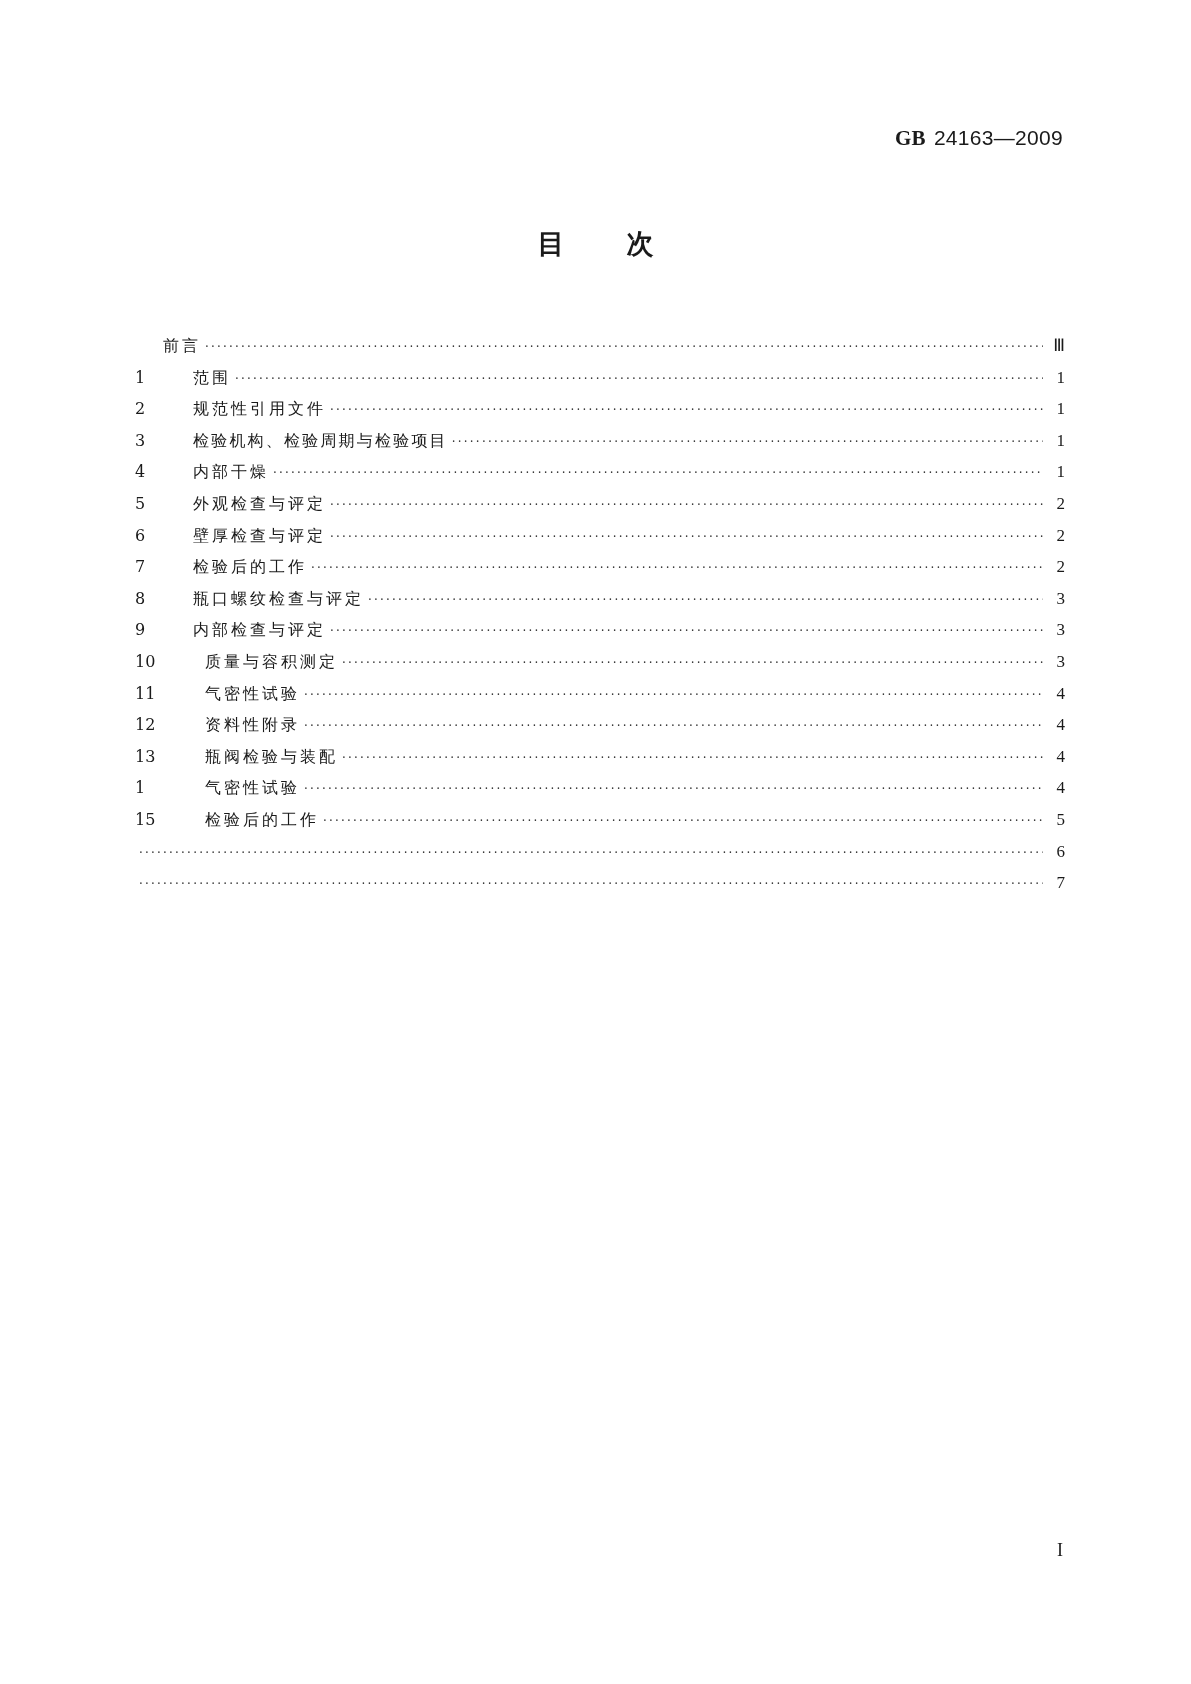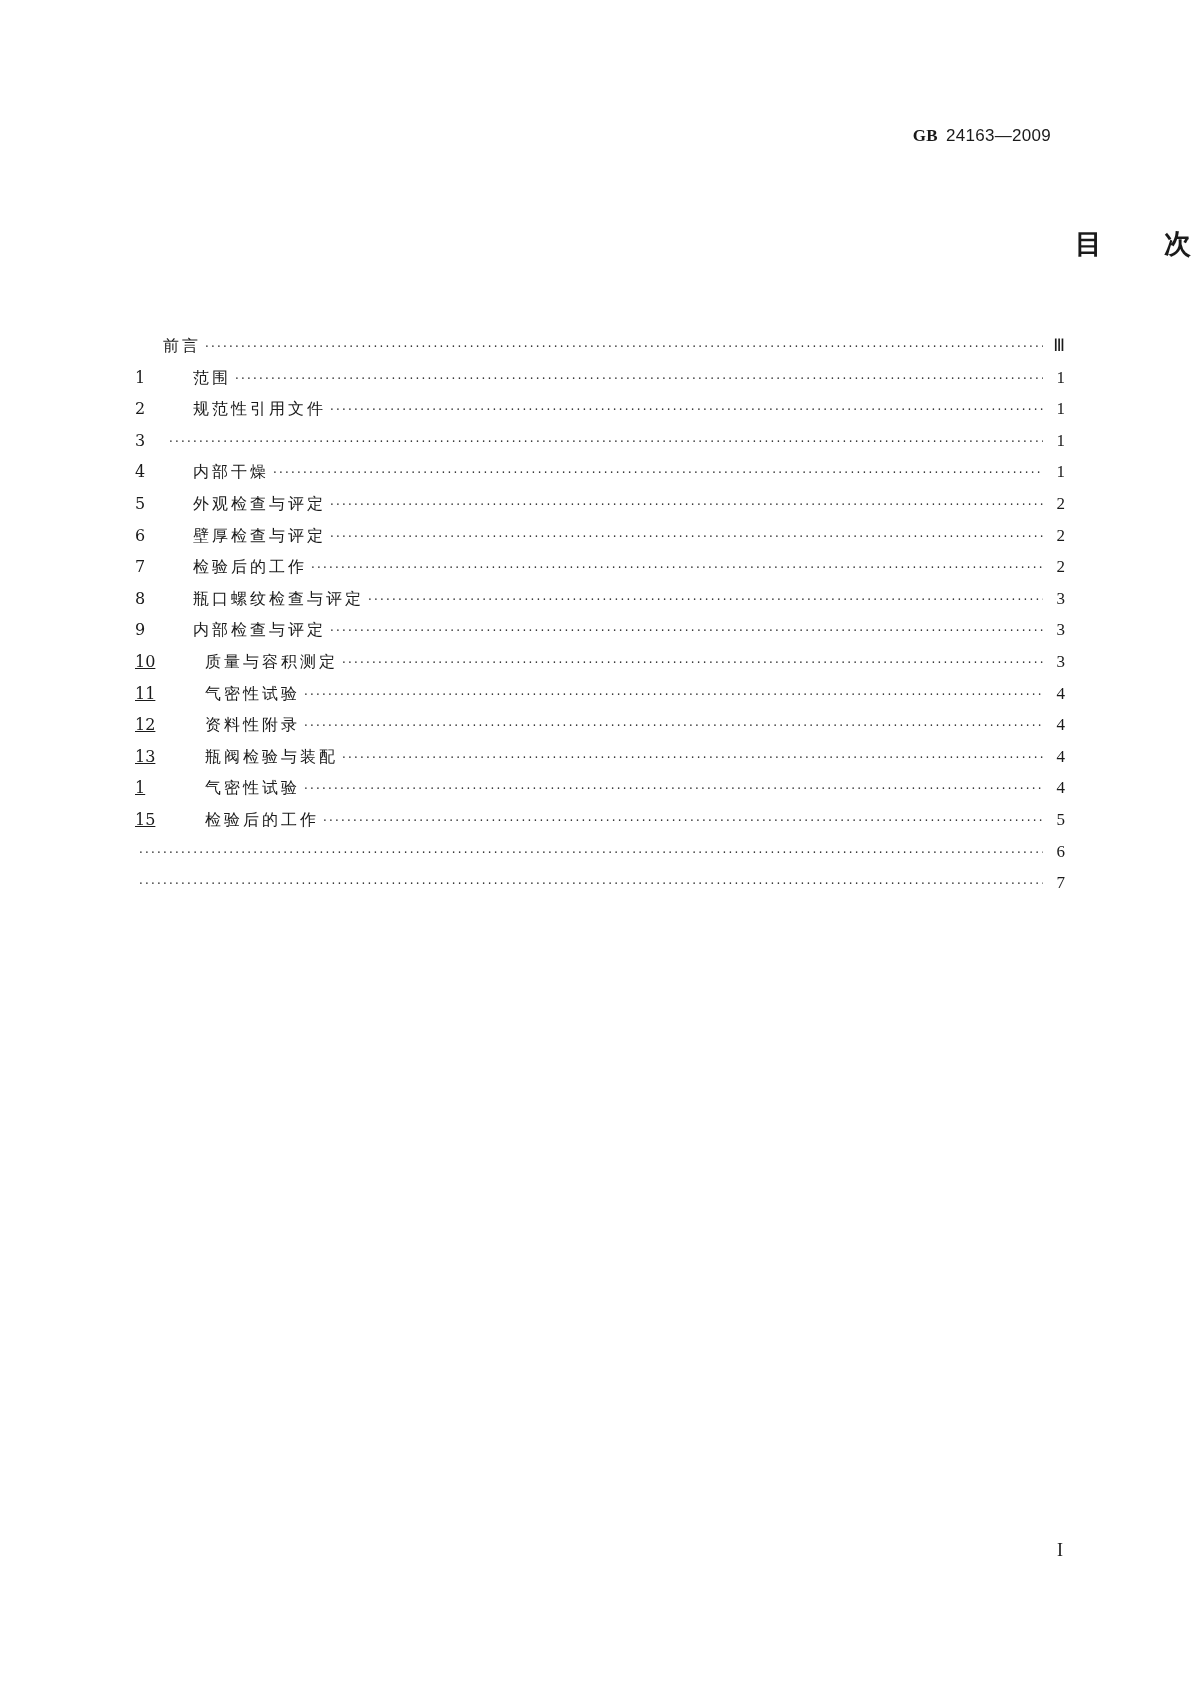--- a/index.html
+++ b/index.html
@@ -1,28 +1,28 @@
 <!DOCTYPE html>
 <html><head>
 <meta charset="utf-8">
 <style>
   html, body { margin: 0; padding: 0; background: #ffffff; }
   body { width: 1191px; height: 1684px; position: relative; overflow: hidden;
          font-family: "DejaVu Serif", "Liberation Serif", serif; color: #1a1a1a; }
-  .std-code { position: absolute; top: 126px; right: 140px; font-size: 17px; letter-spacing: 0.3px;
+  .std-code { position: absolute; top: 126px; right: 128px; font-size: 21px; letter-spacing: 0.3px;
               font-family: "Liberation Sans", "DejaVu Sans", sans-serif; }
   .std-code .gb { font-family: "Liberation Serif", serif; font-weight: bold; margin-right: 8px; }
-  .title { position: absolute; top: 226px; left: 0; width: 1191px; text-align: right;
+  .title { position: absolute; top: 226px; left: 0; width: 1191px; text-align: center;
            font-family: "DejaVu Sans", sans-serif; font-size: 27px; font-weight: bold; letter-spacing: 0; }
   .title span { display: inline-block; }
   .title .gap { width: 62px; }
   .toc { position: absolute; top: 330px; left: 135px; width: 930px; }
   .toc-row { display: flex; align-items: baseline; height: 31.6px; font-size: 16px; line-height: 31.6px; }
   .toc-num { display: inline-block; min-width: 30px; }
-  .toc-num.wide { min-width: 42px; text-decoration: underline; }
+  .toc-num.wide { min-width: 42px; }
   .toc-label { white-space: nowrap; letter-spacing: 3px; margin-left: 28px; }
   .toc-label.tight { letter-spacing: 2.2px; }
   .leader { flex: 1; overflow: hidden; white-space: nowrap; margin: 0 8px 0 4px;
             font-size: 12px; letter-spacing: 2.2px; color: #333; }
   .leader::before { content: "··································································································································································································"; }
   .page { min-width: 14px; text-align: right; font-family: "Liberation Serif", serif; font-size: 17px; }
   .folio { position: absolute; top: 1540px; right: 128px; font-family: "Liberation Serif", serif; font-size: 18px; }
 </style>
 </head>
 <body>
@@ -48,20 +48,21 @@
     <span class="page">1</span>
   </div>
   <div class="toc-row">
     <span class="toc-num">2</span>
     <span class="toc-label">规范性引用文件</span>
     <span class="leader"></span>
     <span class="page">1</span>
   </div>
   <div class="toc-row">
     <span class="toc-num">3</span>
+    <span class="toc-label tight">检验机构、检验周期与检验项目</span>
     <span class="leader"></span>
     <span class="page">1</span>
   </div>
   <div class="toc-row">
     <span class="toc-num">4</span>
     <span class="toc-label">内部干燥</span>
     <span class="leader"></span>
     <span class="page">1</span>
   </div>
   <div class="toc-row">

